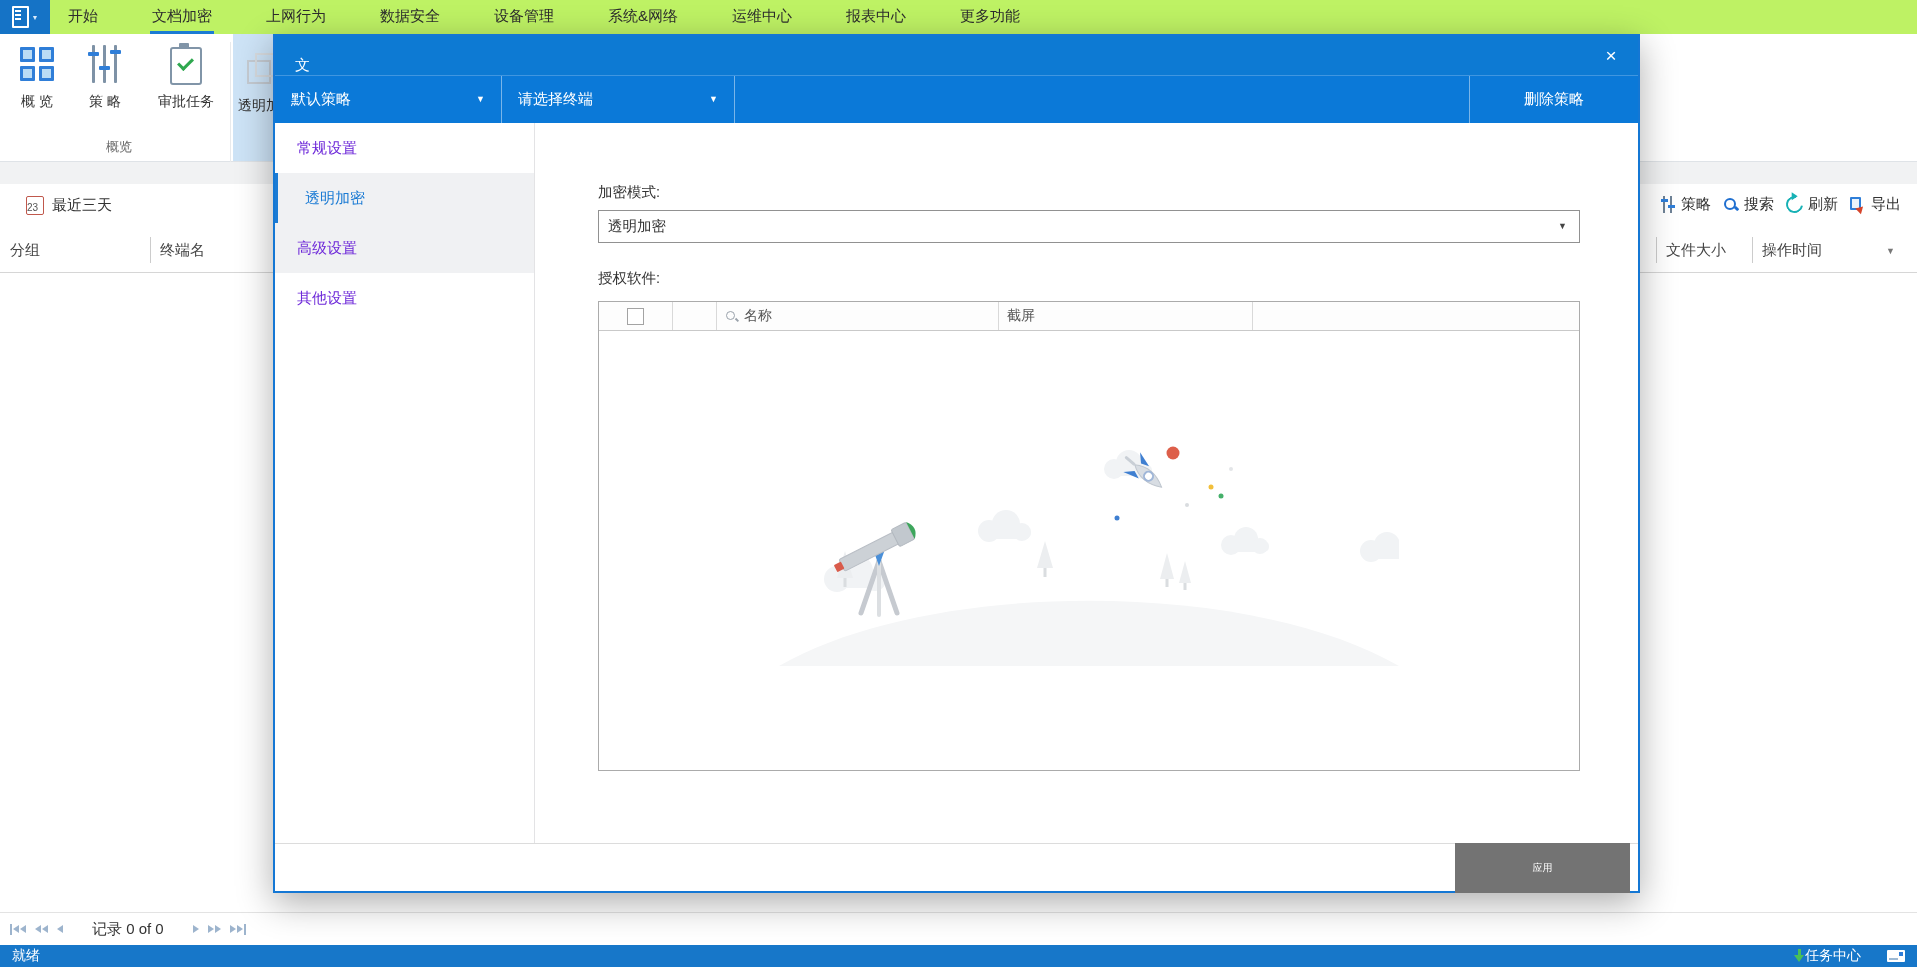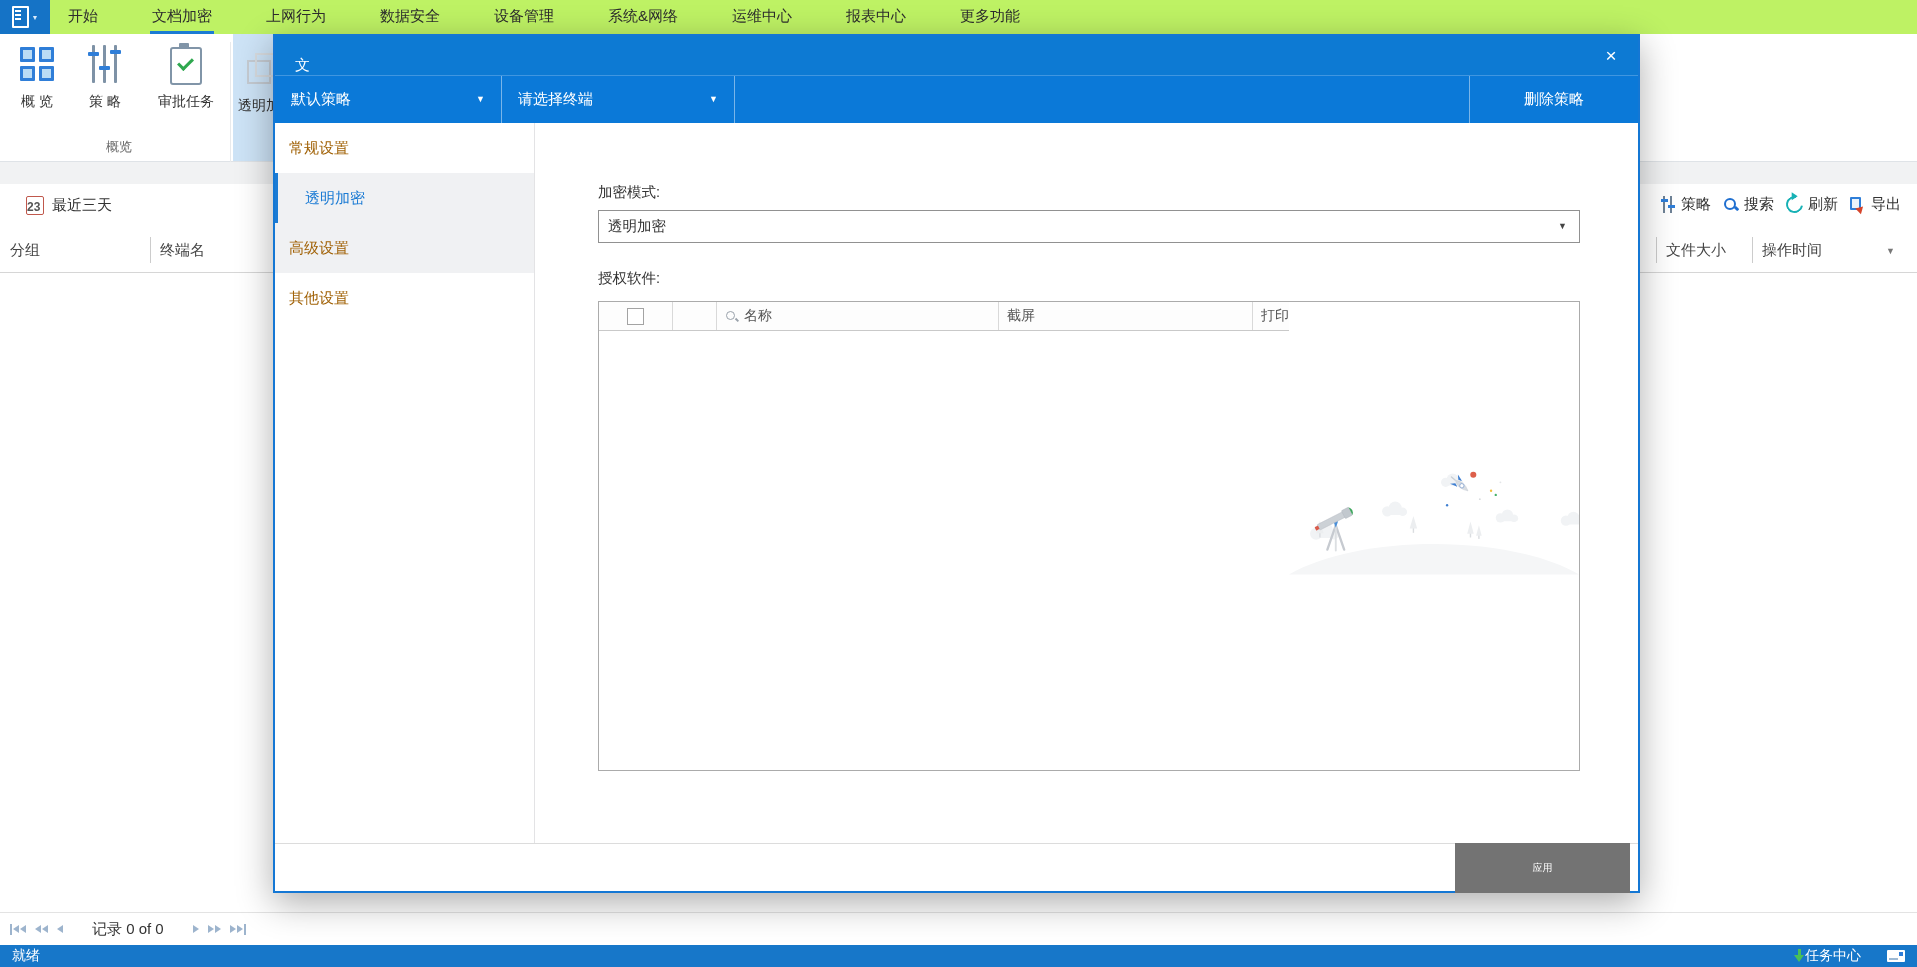--- a/index.html
+++ b/index.html
@@ -37,21 +37,21 @@
   .ic-clip:after{content:"";position:absolute;left:6px;top:9px;width:12px;height:6px;border-left:3.5px solid #2fa84f;border-bottom:3.5px solid #2fa84f;transform:rotate(-45deg)}
   .ic-cube{width:32px;height:34px;position:relative}
   .ic-cube:before{content:"";position:absolute;left:1px;top:9px;width:20px;height:20px;border:2px solid #c5cbd2}
   .ic-cube:after{content:"";position:absolute;left:9px;top:2px;width:20px;height:20px;border:2px solid #d7dbdf}
   
   .grayband{position:absolute;top:162px;left:0;right:0;height:22px;background:#f1f2f3}
   .filterrow{position:absolute;top:184px;left:0;right:0;height:44px;background:#fff;border-bottom:1px solid #e4e6e8}
   .cal-wrap{position:absolute;left:26px;top:12px;display:flex;align-items:center;gap:8px;font-size:15px;color:#333;cursor:pointer}
   .ic-cal{width:18px;height:19px;border:1px solid #c0584c;border-radius:2px;overflow:hidden;background:#fff;box-sizing:border-box}
   .ic-cal .top{height:5px;background:#e2543e}
-  .ic-cal .day{text-align:center;line-height:11px;color:#555;font-size:12px;font-weight:bold}
+  .ic-cal .day{text-align:center;line-height:11px;color:#555;font-size:10px;font-weight:normal}
   .bg-toolbar{position:absolute;right:16px;top:11px;display:flex;align-items:center;gap:12px;font-size:15px;color:#333}
   .tb-item{display:flex;align-items:center;gap:5px;cursor:pointer}
   .ic-sliders-sm{position:relative;width:15px;height:17px}
   .ic-sliders-sm i{position:absolute;top:0;bottom:0;width:2px;background:#6f8296}
   .ic-sliders-sm i.s1{left:2px}.ic-sliders-sm i.s2{left:9px}
   .ic-sliders-sm b{position:absolute;width:7px;height:3px;background:#2f7ed8}
   .ic-sliders-sm b.k1{left:0;top:3px}.ic-sliders-sm b.k2{left:7px;top:9px}
   .ic-search{width:16px;height:16px;position:relative}
   .ic-search:before{content:"";position:absolute;left:1px;top:1px;width:8px;height:8px;border:2.5px solid #1f6fd0;border-radius:50%}
   .ic-search:after{content:"";position:absolute;left:11px;top:10px;width:5px;height:3px;background:#1f6fd0;transform:rotate(45deg);border-radius:1px}
@@ -87,29 +87,29 @@
   .m-title .t{padding-left:16px}
   .m-close{margin-left:auto;width:54px;text-align:center;font-size:19px;cursor:pointer;line-height:39px}
   .m-drop{height:47px;background:#0b79d8;display:flex;color:#fff;font-size:15px;flex:0 0 auto;border-top:1px solid rgba(255,255,255,.22)}
   .m-dd{display:flex;align-items:center;justify-content:space-between;padding:0 16px;box-sizing:border-box;border-right:1px solid rgba(255,255,255,.45);cursor:pointer}
   .dd1{width:227px}.dd2{width:233px}
   .m-drop .sp{flex:1}
   .m-del{width:168px;border-left:1px solid rgba(255,255,255,.45);display:flex;align-items:center;justify-content:center;cursor:pointer}
   .caret{font-size:9px;line-height:1}
   .m-main{flex:1;display:flex;min-height:0;background:#fff}
   .m-side{width:260px;border-right:1px solid #e3e3e5;box-sizing:border-box;flex:0 0 auto;padding-top:0}
-  .m-nav{height:50px;line-height:50px;padding-left:14px;font-size:15px;color:#a16207;box-sizing:border-box;cursor:pointer}
+  .m-nav{height:50px;line-height:50px;padding-left:22px;font-size:15px;color:#6d28d9;box-sizing:border-box;cursor:pointer}
   .m-nav.sel{background:#f0f1f3;color:#1b7bd4;border-left:3px solid #1b7bd4;padding-left:27px}
   .m-nav.gray{background:#f0f1f3}
   .m-content{flex:1;position:relative}
   .f-label{position:absolute;left:63px;font-size:14.5px;color:#333}
   .l1{top:60px}.l2{top:146px}
   .f-select{position:absolute;left:63px;top:87px;width:982px;height:33px;box-sizing:border-box;border:1px solid #919191;background:#fff;display:flex;align-items:center;padding:0 12px 0 9px;font-size:14.5px;color:#333;cursor:pointer}
   .f-select .caret{margin-left:auto;color:#444}
-  .f-table{position:absolute;left:63px;top:178px;width:982px;height:470px;box-sizing:border-box;border:1px solid #ababab;display:flex;background:#fff}
+  .f-table{position:absolute;left:63px;top:178px;width:982px;height:470px;box-sizing:border-box;border:1px solid #ababab;display:flex;flex-direction:column;background:#fff}
   .f-thead{height:28px;flex:0 0 auto;display:flex;border-bottom:1px solid #c9c9c9;background:#fdfdfd;font-size:14px;color:#555}
   .f-th{display:flex;align-items:center;box-sizing:border-box;border-right:1px solid #d9d9d9;padding-left:8px}
   .c1{width:74px;justify-content:center;padding-left:0}
   .c2{width:44px}.c3{width:282px}.c4{width:254px}
   .c5{flex:1;border-right:none}
   .chk{width:15px;height:15px;border:1px solid #a3a3a3;background:#fff;cursor:pointer}
   .ic-mag{width:13px;height:13px;position:relative;margin-right:6px}
   .ic-mag:before{content:"";position:absolute;left:1px;top:1px;width:7px;height:7px;border:1.5px solid #9aa2ab;border-radius:50%}
   .ic-mag:after{content:"";position:absolute;left:9.5px;top:9px;width:4px;height:1.8px;background:#9aa2ab;transform:rotate(45deg)}
   .f-tbody{flex:1;display:flex;justify-content:center;align-items:flex-start;padding-top:100px;overflow:hidden}
@@ -294,21 +294,20 @@
         <div class="f-thead">
           <div class="f-th c1">
               <span class="chk"></span>
             </div>
           <div class="f-th c2"></div>
           <div class="f-th c3">
             <span class="ic-mag"></span>
             <span>名称</span>
           </div>
           <div class="f-th c4">截屏</div>
-          <div class="f-th c5">打印</div>
         </div>
         <div class="f-tbody">
           <svg width="620" height="235" viewBox="0 0 620 235">
             <path d="M0,235 C150,148 470,148 620,235 Z" fill="#f5f6f7"></path>
             <g fill="#f1f3f5">
               <circle cx="58" cy="148" r="13"></circle>
                 <circle cx="78" cy="140" r="16"></circle>
                 <circle cx="96" cy="149" r="11"></circle>
                 <rect x="48" y="144" width="58" height="13" rx="6"></rect>
             </g>

